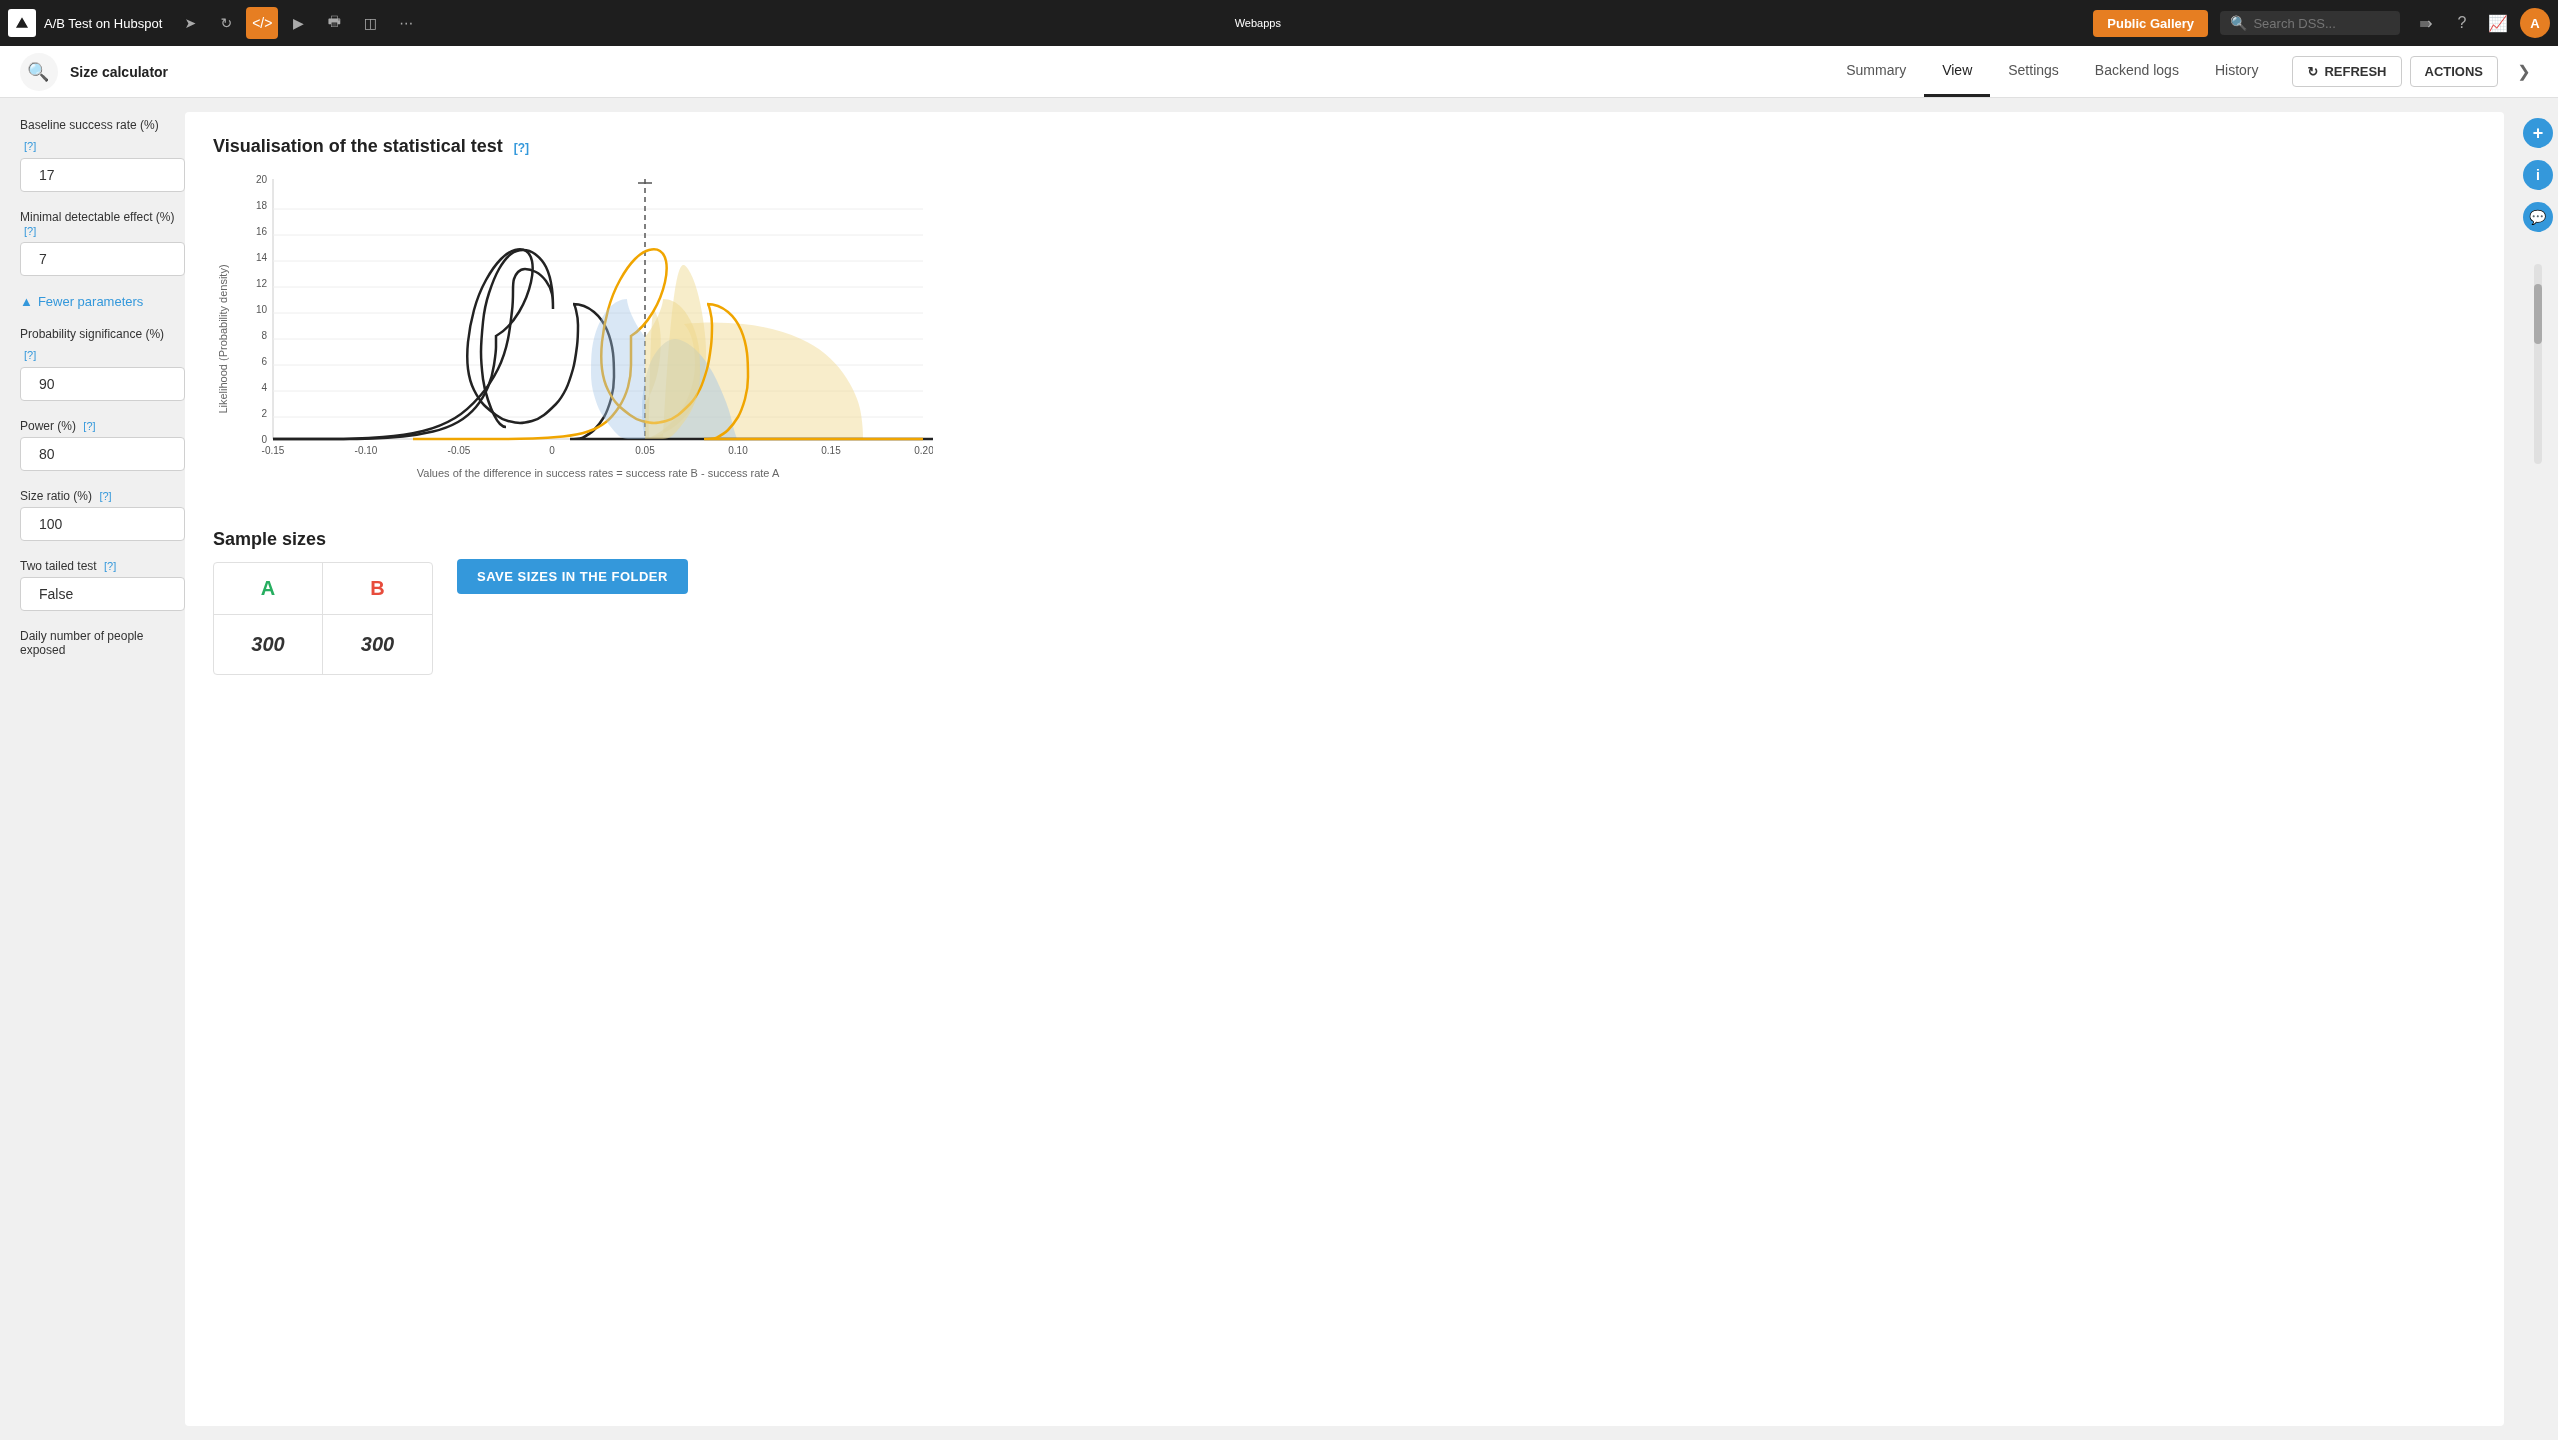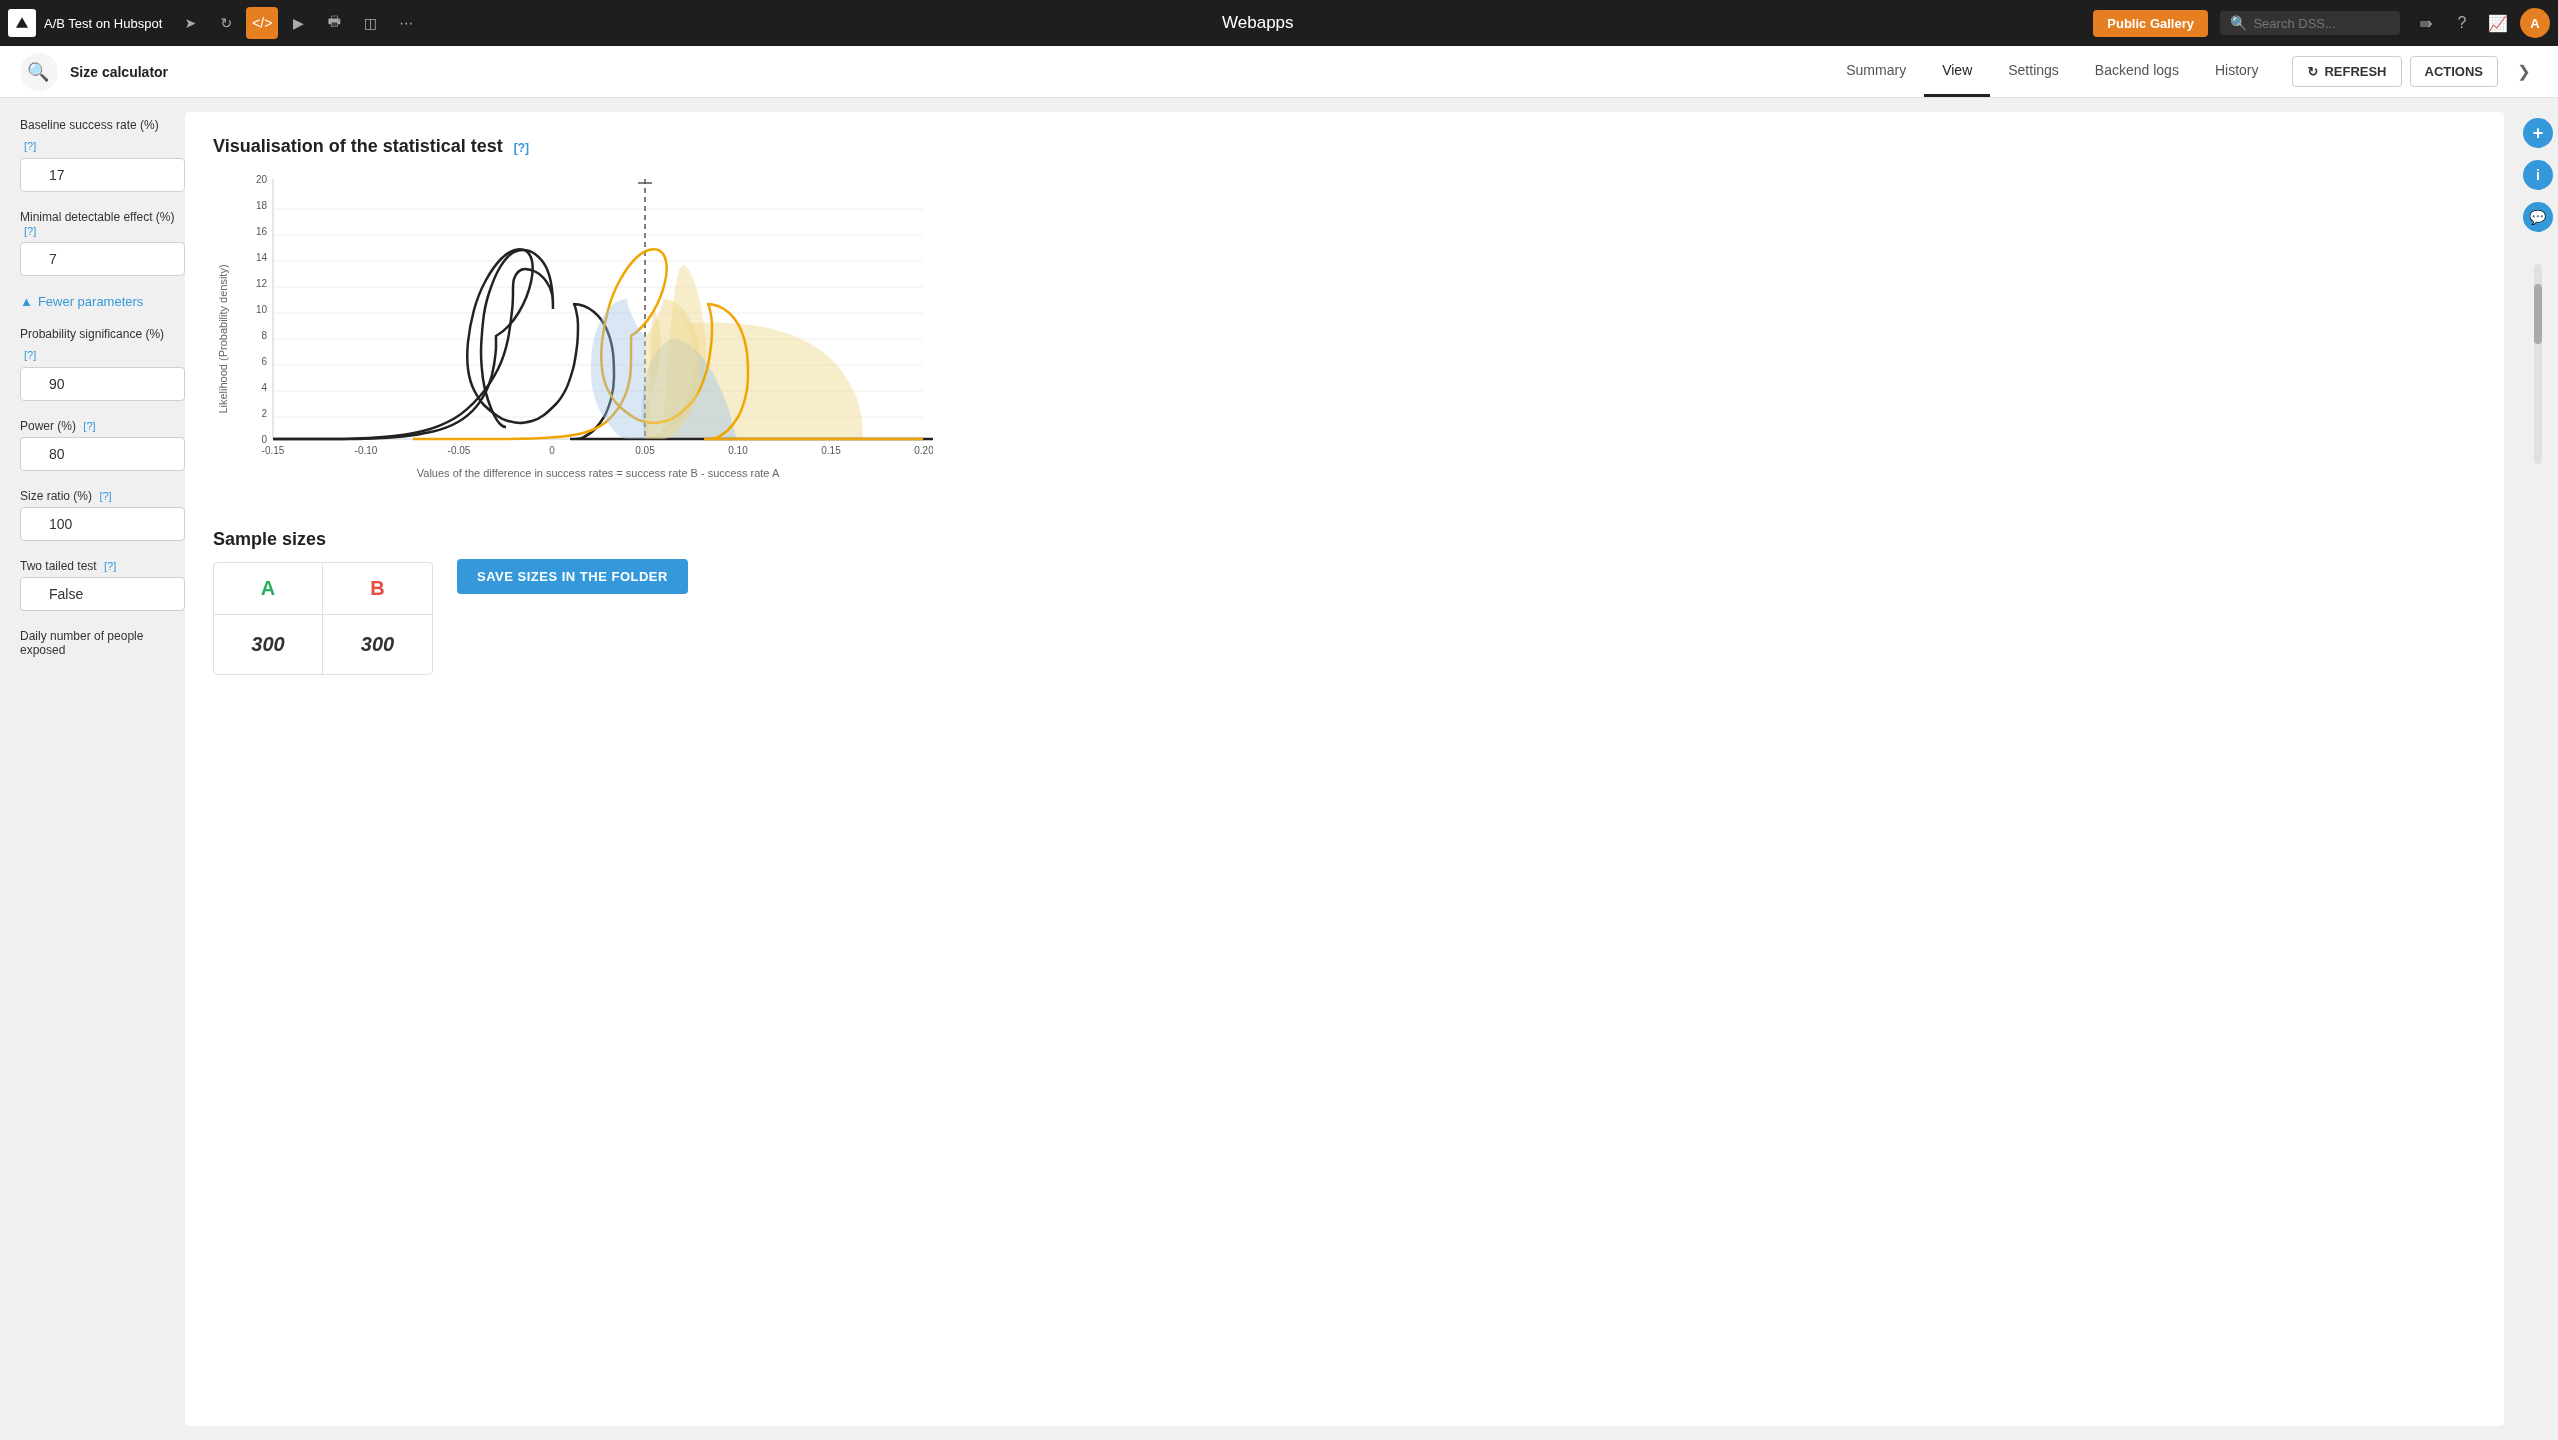--- a/index.html
+++ b/index.html
@@ -33,21 +33,21 @@
       display: flex; align-items: center; justify-content: center;
       border-radius: 4px;
       cursor: pointer;
       color: #aaa;
       font-size: 14px;
     }
     .top-nav .nav-icon.active { background: #e67e22; color: white; }
     .top-nav .separator { flex: 1; }
     .top-nav .webapps-btn {
       color: white;
-      font-size: 17px;
+      font-size: 11px;
       padding: 4px 10px;
       border-radius: 4px;
       cursor: pointer;
     }
     .top-nav .public-gallery-btn {
       background: #e67e22;
       color: white;
       font-size: 13px;
       font-weight: 600;
       padding: 6px 14px;
@@ -223,21 +223,21 @@
       display: inline-block;
       font-size: 11px;
       color: #3498db;
       margin-left: 4px;
       cursor: pointer;
     }
     .form-input {
       width: 100%;
       border: 1px solid #d0d0d0;
       border-radius: 4px;
-      padding: 8px 28px;
+      padding: 8px 18px;
       font-size: 14px;
       color: #333;
       background: white;
       outline: none;
     }
 
     .fewer-params-btn {
       display: flex;
       align-items: center;
       gap: 5px;

